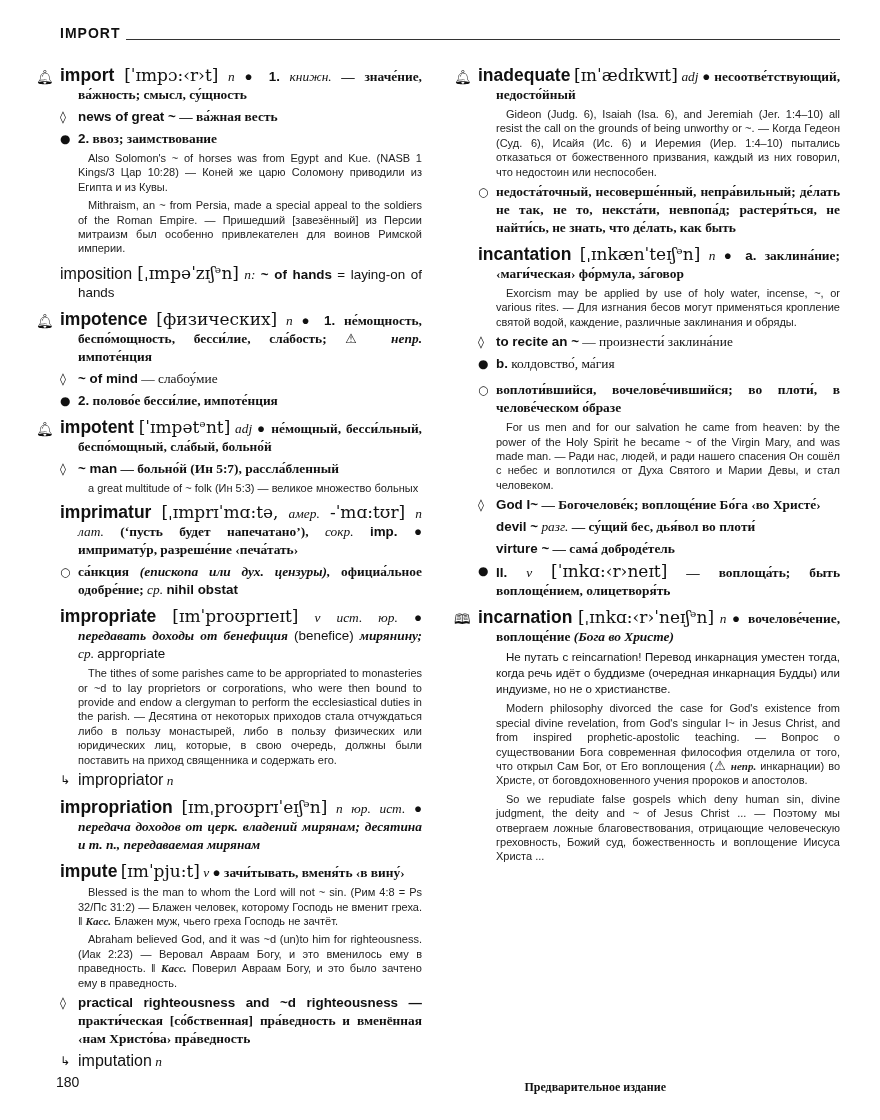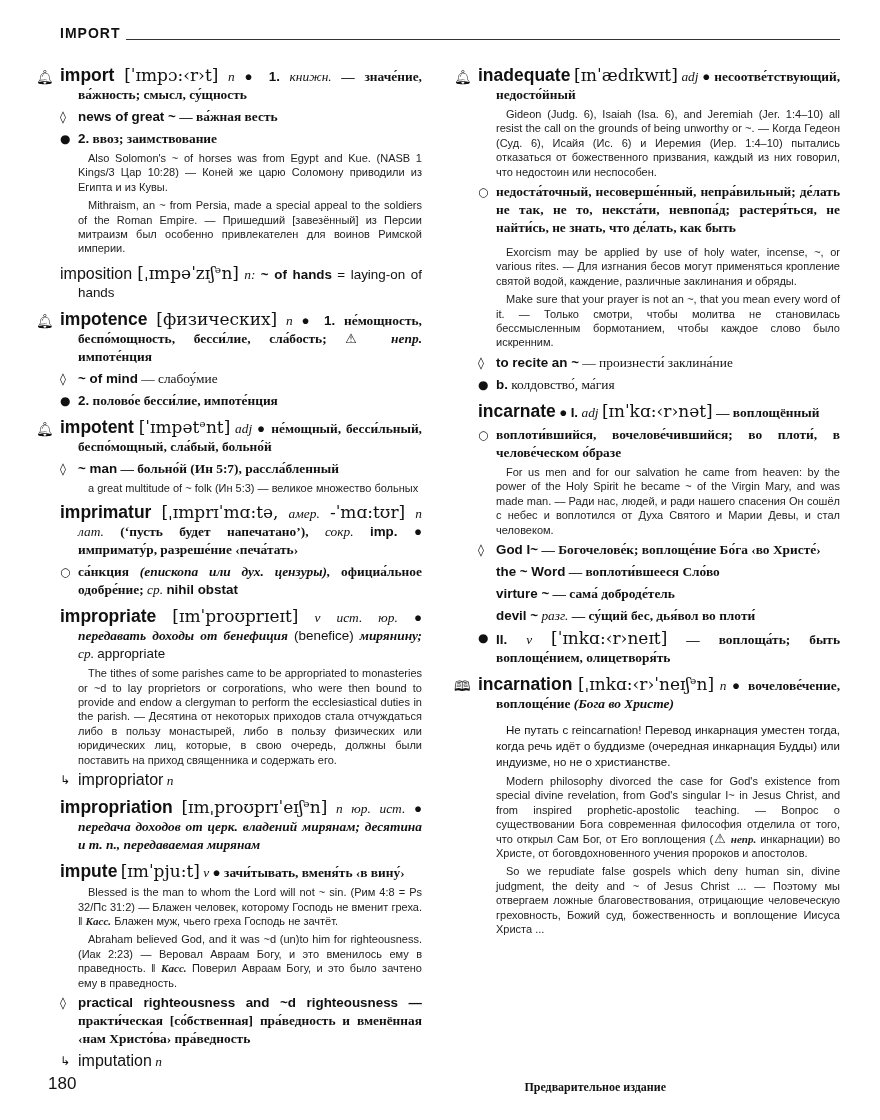--- a/index.html
+++ b/index.html
@@ -17,23 +17,23 @@
   .hw { font-family: "Liberation Sans", sans-serif; font-weight: bold; font-size: 17.5px; }
   .hw-light { font-family: "Liberation Sans", sans-serif; font-size: 16px; }
   .ipa { font-family: "DejaVu Serif", serif; font-size: 17px; }
   .it { font-style: italic; }
   .b { font-weight: bold; }
   .sans { font-family: "Liberation Sans", sans-serif; }
   .sansb { font-family: "Liberation Sans", sans-serif; font-weight: bold; }
   .sub { position: relative; padding-left: 18px; margin: 4px 0 0 0; }
   .sub .sym { position: absolute; left: 0; top: 0; font-family: "DejaVu Sans", sans-serif; font-size: 12px; }
   .ex { font-family: "Liberation Sans", sans-serif; font-size: 11px; line-height: 14.4px; margin: 3px 0 4px 18px; text-indent: 10px; color: #222; text-align: justify; }
-  .note { font-family: "Liberation Sans", sans-serif; font-size: 11.5px; line-height: 16px; margin: 9px 0 4px 18px; text-indent: 10px; text-align: justify; }
+  .note { font-family: "Liberation Sans", sans-serif; font-size: 11.5px; line-height: 16px; margin: 3px 0 4px 18px; text-indent: 10px; text-align: justify; }
   .warn { font-family: "DejaVu Sans", sans-serif; font-size: 13px; }
-  .page-num { position: absolute; left: 48px; top: 1074px; font-family: "Liberation Sans", sans-serif; font-size: 17px; }
+  .page-num { position: absolute; left: 56px; top: 1074px; font-family: "Liberation Sans", sans-serif; font-size: 14px; }
   .edition { position: absolute; right: 42px; top: 1080px; font-family: "Liberation Serif", serif; font-weight: bold; font-size: 12px; }
 </style>
 </head>
 <body>
 
 <div class="page">
 
   <div class="running-head">
     <span class="word">IMPORT</span>
     <div class="rule"></div>
@@ -217,65 +217,60 @@
         <span class="b">несоотве́тствующий, недосто́йный</span>
       </div>
       <div class="ex">Gideon (Judg. 6), Isaiah (Isa. 6), and Jeremiah (Jer. 1:4–10) all resist the call on the grounds of being unworthy or ~. — Когда Гедеон (Суд. 6), Исайя (Ис. 6) и Иеремия (Иер. 1:4–10) пытались отказаться от божественного призвания, каждый из них говорил, что недостоин или неспособен.</div>
       <div class="sub">
         <span class="sym">○</span>
         <span class="b">недоста́точный, несоверше́нный, непра́вильный; де́лать не так, не то, некста́ти, невпопа́д; растеря́ться, не найти́сь, не знать, что де́лать, как быть</span>
       </div>
     </div>
 
     <div class="entry">
+      <div class="hang">
+        <span class="hw">incantation</span>
+        <span class="ipa">[ˌɪnkænˈteɪʃᵊn]</span>
+        <span class="it">n</span>
+        <span>●</span>
+        <span class="sansb">a.</span>
+        <span class="b">заклина́ние; ‹маги́ческая› фо́рмула, за́говор</span>
+      </div>
       <div class="ex">Exorcism may be applied by use of holy water, incense, ~, or various rites. — Для изгнания бесов могут применяться кропление святой водой, каждение, различные заклинания и обряды.</div>
-      <div class="ex">Make sure that your prayer is not an ~, that you mean every word of it. — Только смотри, чтобы молитва не становилась бессмысленным бормотанием, чтобы каждое слово было искренним.</div>
       <div class="sub">
         <span class="sym">◊</span>
         <span class="sansb">to recite an ~</span>
         <span>— произнести́ заклина́ние</span>
       </div>
       <div class="sub">
         <span class="sym">●</span>
         <span class="sansb">b.</span>
         <span>колдовство́, ма́гия</span>
       </div>
     </div>
 
     <div class="entry">
-      <div class="hang">
-        <span class="hw">incarnate</span>
-        <span>●</span>
-        <span class="sansb">I.</span>
-        <span class="it">adj</span>
-        <span class="ipa">[ɪnˈkɑ:‹r›nət]</span>
-        <span class="b">— воплощённый</span>
-      </div>
       <div class="sub">
         <span class="sym">○</span>
         <span class="b">воплоти́вшийся, вочелове́чившийся; во плоти́, в челове́ческом о́бразе</span>
       </div>
       <div class="ex">For us men and for our salvation he came from heaven: by the power of the Holy Spirit he became ~ of the Virgin Mary, and was made man. — Ради нас, людей, и ради нашего спасения Он сошёл с небес и воплотился от Духа Святого и Марии Девы, и стал человеком.</div>
       <div class="sub">
         <span class="sym">◊</span>
         <span class="sansb">God I~</span>
         <span class="b">— Богочелове́к; воплоще́ние Бо́га ‹во Христе́›</span>
-      </div>
-      <div class="sub">
-        <span class="sansb">the ~ Word</span>
-        <span class="b">— воплоти́вшееся Сло́во</span>
-      </div>
-      <div class="sub">
-        <span class="sansb">virture ~</span>
-        <span class="b">— сама́ доброде́тель</span>
       </div>
       <div class="sub">
         <span class="sansb">devil ~</span>
         <span class="it">разг.</span>
         <span class="b">— су́щий бес, дья́вол во плоти́</span>
+      </div>
+      <div class="sub">
+        <span class="sansb">virture ~</span>
+        <span class="b">— сама́ доброде́тель</span>
       </div>
       <div class="sub">
         <span class="sym">●</span>
         <span class="sansb">II.</span>
         <span class="it">v</span>
         <span class="ipa">[ˈɪnkɑ:‹r›neɪt]</span>
         <span class="b">— воплоща́ть; быть воплоще́нием, олицетворя́ть</span>
       </div>
     </div>
 

